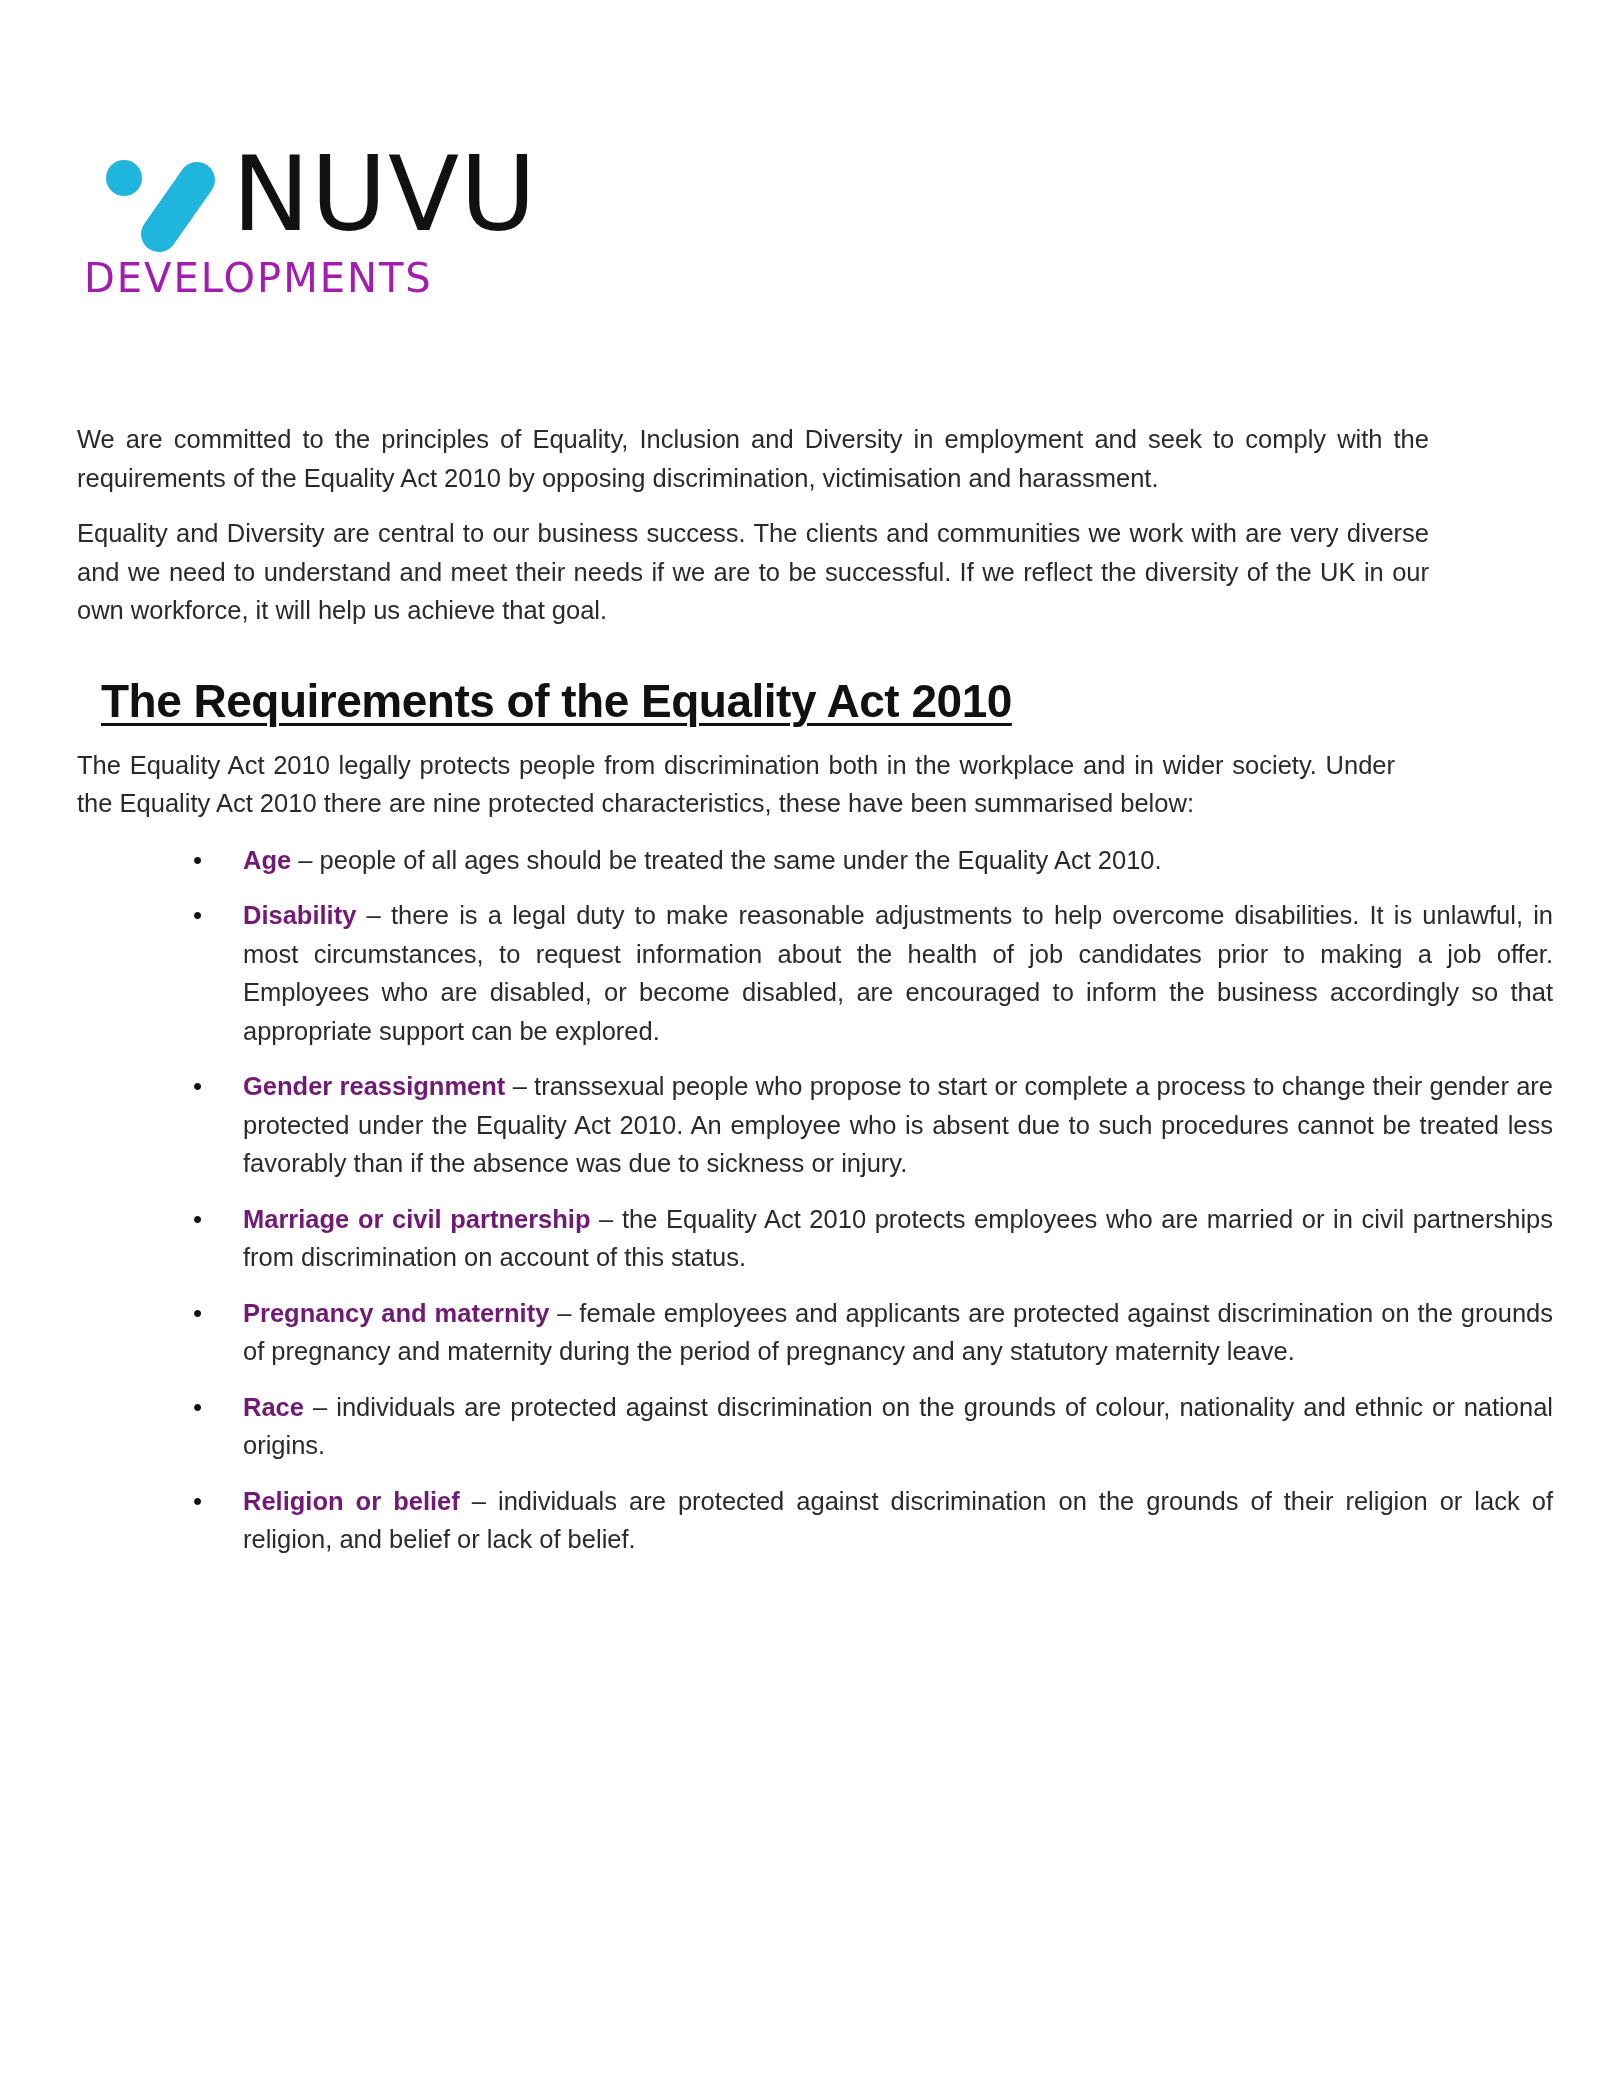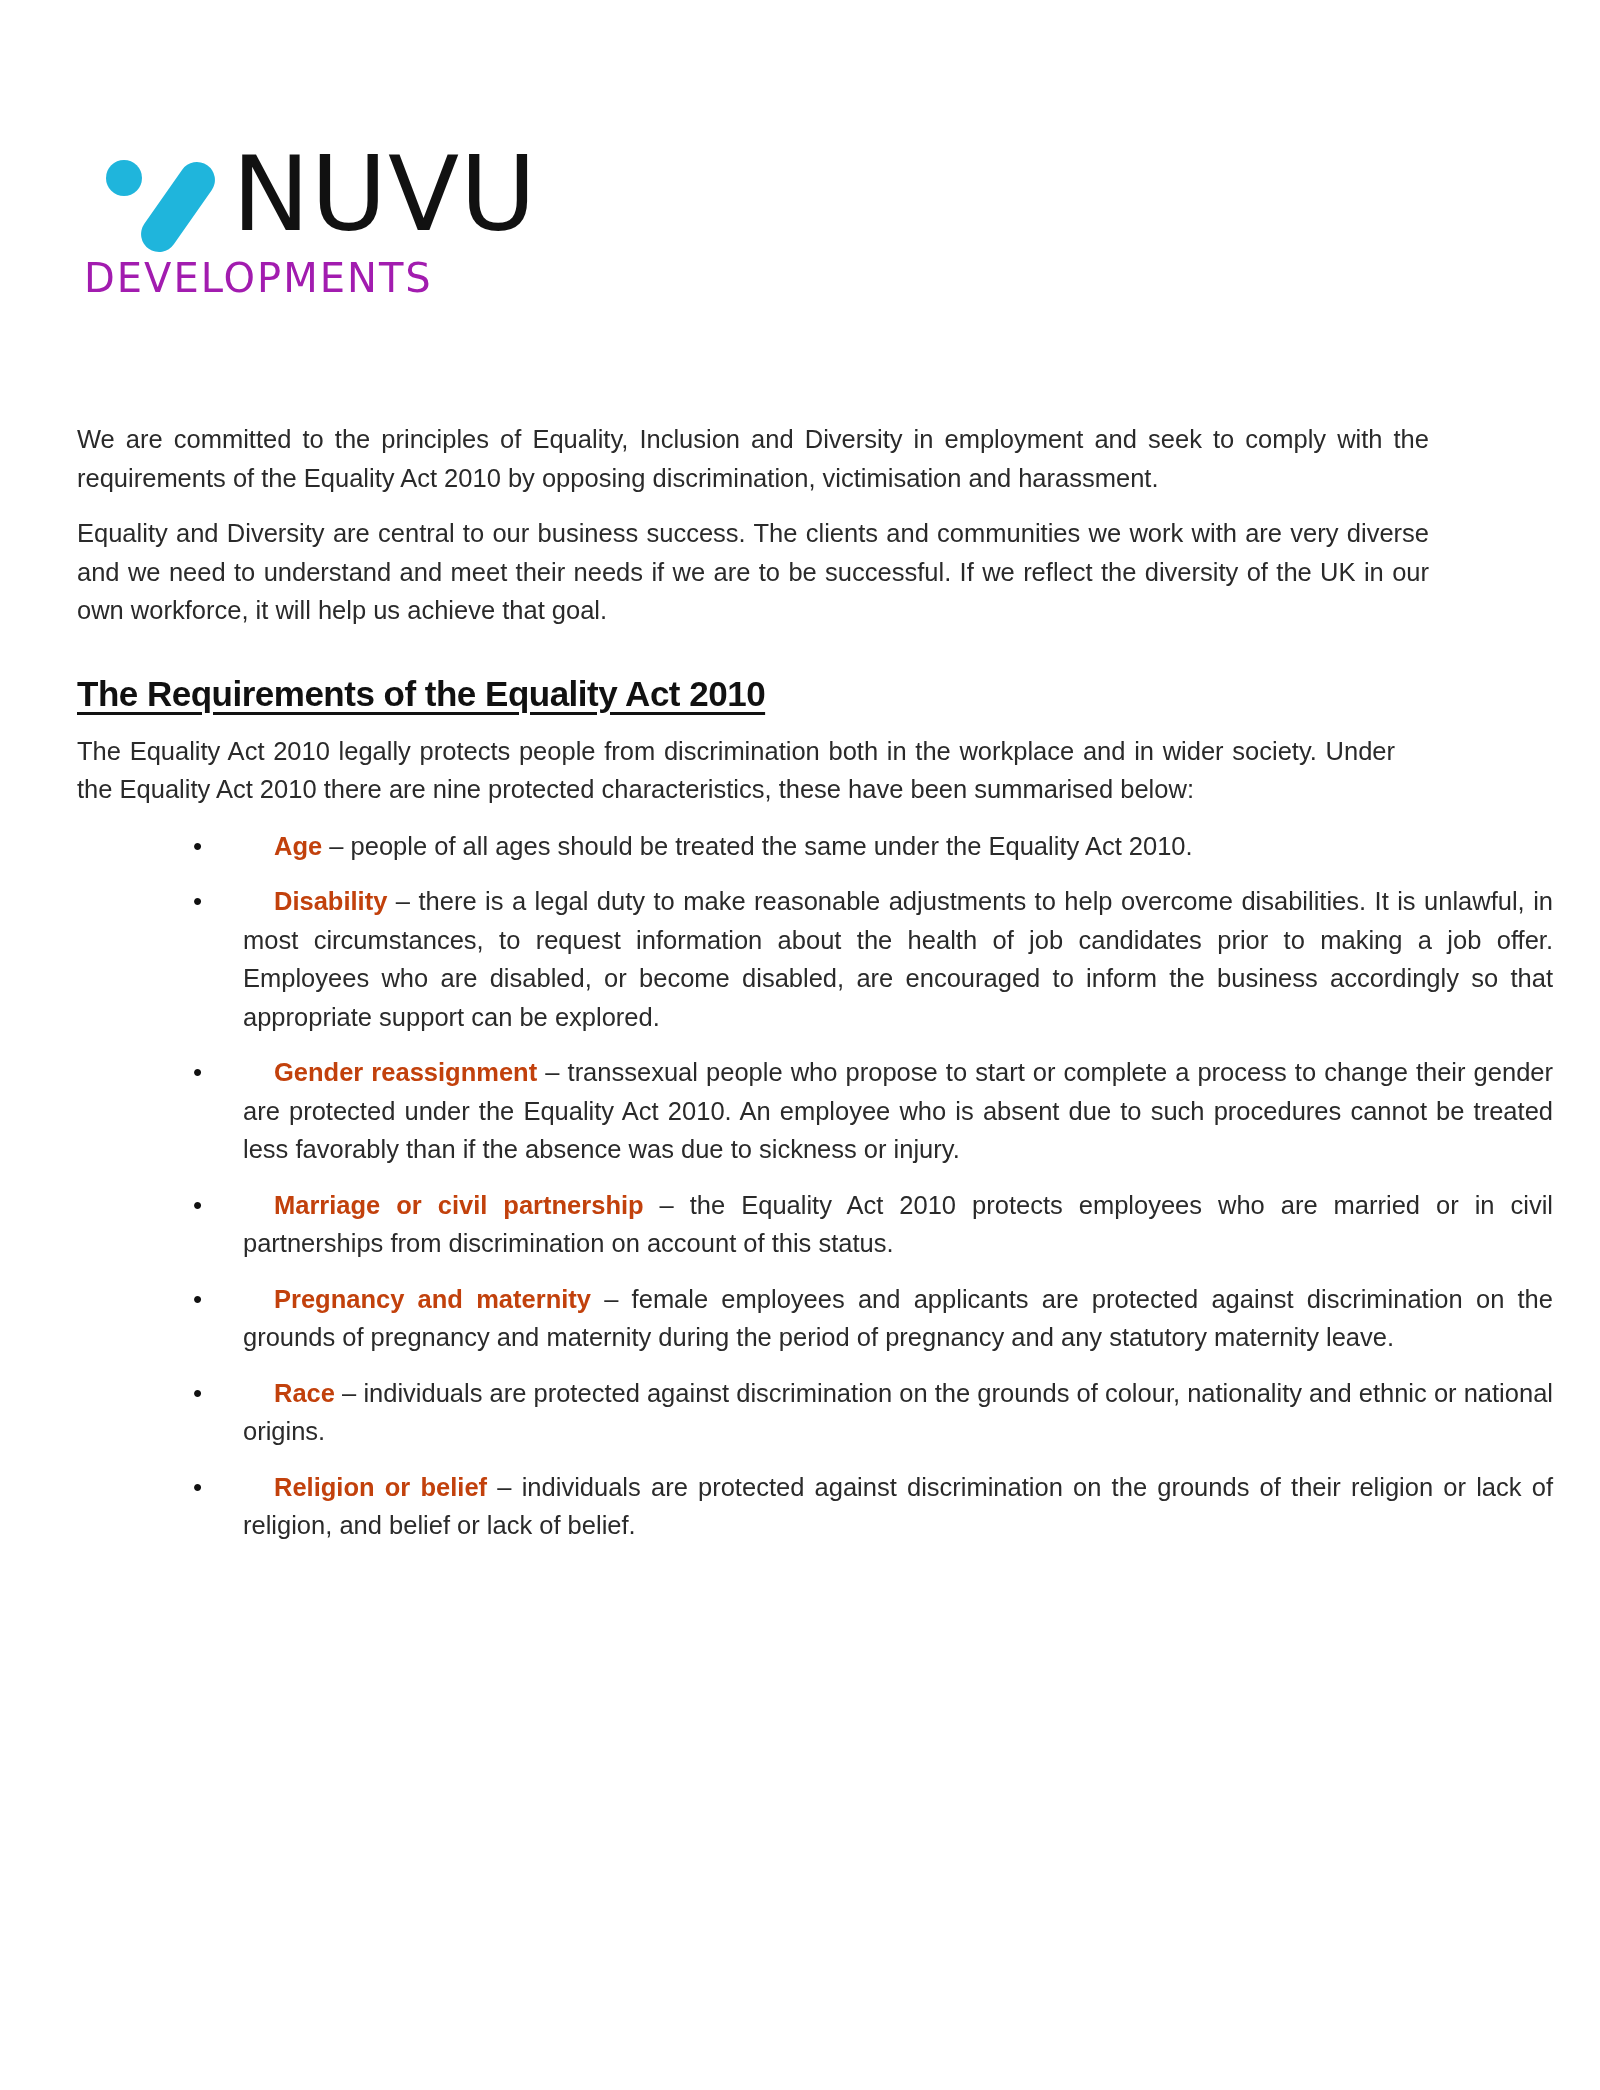--- a/index.html
+++ b/index.html
@@ -12,30 +12,30 @@
                  background: #1fb5dc; transform: rotate(35deg); transform-origin: 50% 50%; left: 76px; }
     .logo-nuvu { position: absolute; left: 148px; top: -18px; font-size: 104px; font-weight: 400; letter-spacing: 1px;
                  line-height: 1; color: #111; font-family: "DejaVu Sans", sans-serif; }
     .logo-dev { position: absolute; left: 0px; top: 98px; font-size: 40px; font-weight: 400; letter-spacing: 2px;
                 line-height: 1; color: #a21caf; font-family: "DejaVu Sans", sans-serif; }
 
     .content { position: absolute; left: 77px; top: 420px; width: 1450px; }
     h2 { margin: 0; font-weight: 700; text-decoration: underline; text-decoration-thickness: 3px;
          text-underline-offset: 6px; color: #111; letter-spacing: -0.5px; }
     h2.h-commit { font-size: 40px; margin-bottom: 20px; }
-    h2.h-req { font-size: 35px; margin-top: 44px; margin-bottom: 18px; }
+    h2.h-req { font-size: 46px; margin-top: 44px; margin-bottom: 18px; margin-left: 24px; }
 
     p.para { margin: 0 0 17px 0; font-size: 25.5px; line-height: 38.5px; text-align: justify; color: #2a2a2a; width: 1352px; }
     p.para.wide { width: 1450px; }
     p.para.narrow { width: 1318px; }
 
     ul.chars { list-style: none; margin: 18px 0 0 0; padding: 0 0 0 166px; width: 1310px; }
     ul.chars li { position: relative; font-size: 25.5px; line-height: 38.5px; margin-bottom: 17px; text-align: justify; color: #2a2a2a; }
     ul.chars li .bullet { position: absolute; left: -50px; top: 0; font-size: 26px; color: #111; }
-    ul.chars li .term { font-weight: 700; color: #c2410c; margin-left: 31px; }
+    ul.chars li .term { font-weight: 700; color: #701a75; }
   </style>
 </head>
 <body>
 
 <div class="logo">
   <span class="logo-dot"></span>
   <span class="logo-pill"></span>
   <span class="logo-nuvu">NUVU</span>
   <span class="logo-dev">DEVELOPMENTS</span>
 </div>

